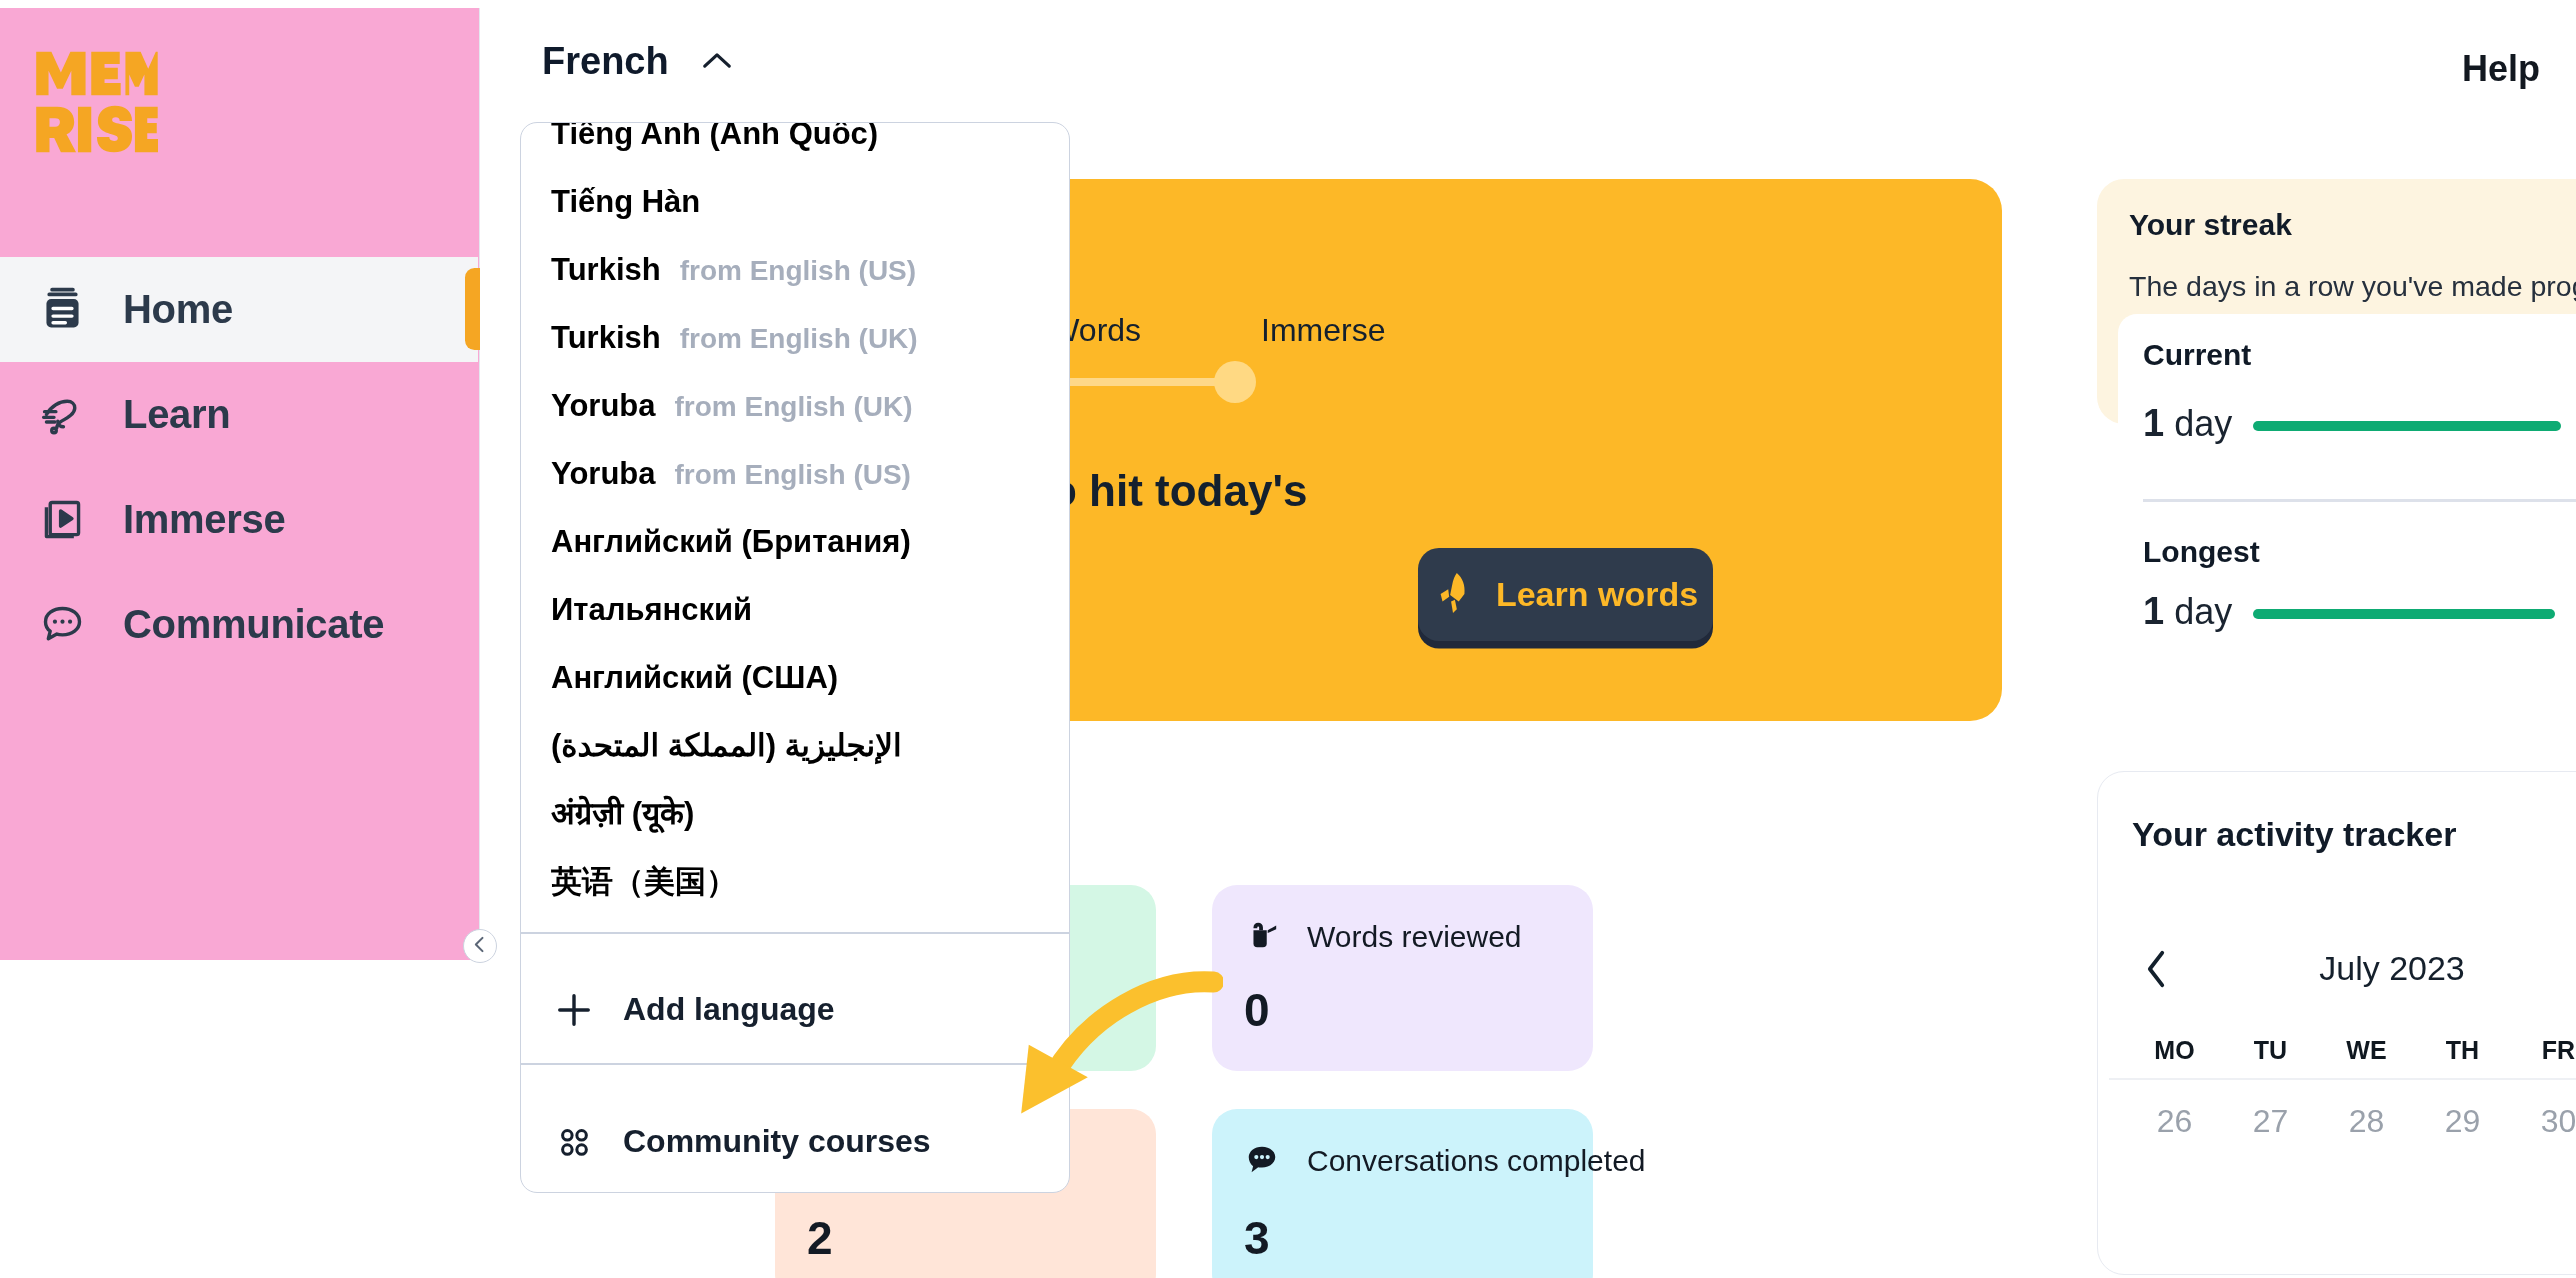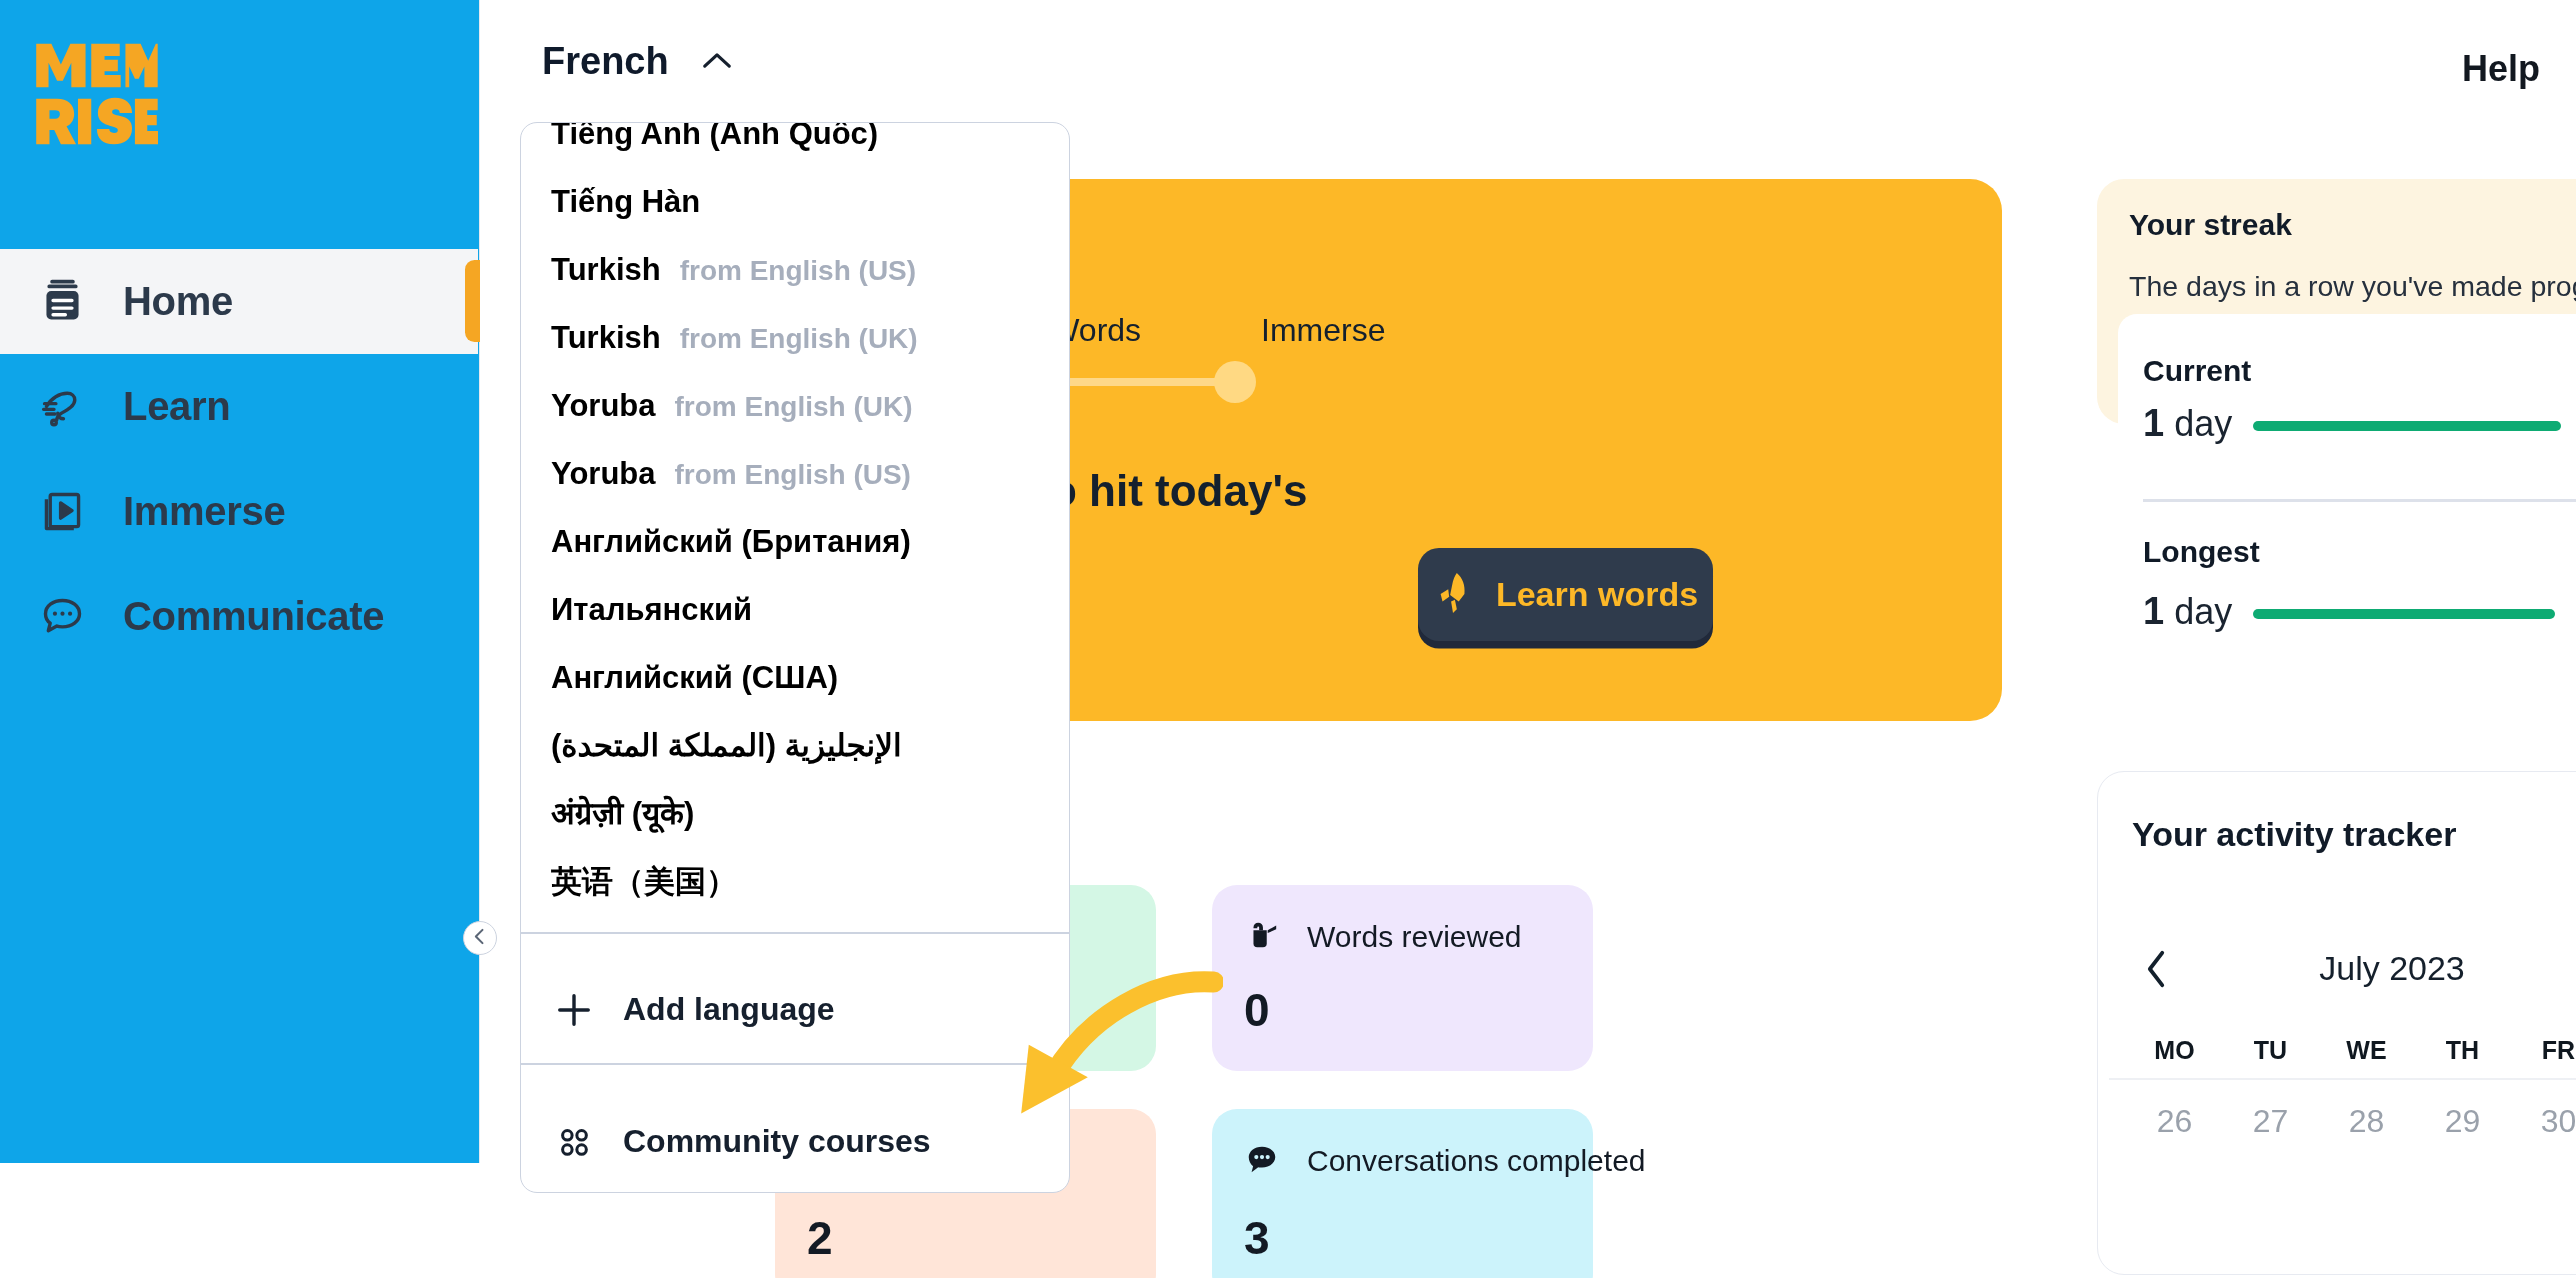--- a/index.html
+++ b/index.html
@@ -7,23 +7,23 @@
     width: 2576px; height: 1278px;
     overflow: hidden;
     background: #ffffff;
     font-family: "Liberation Sans", sans-serif;
     color: #1b2330;
   }
   #root { position: relative; width: 2576px; height: 1278px; }
 
   
   .sidebar {
-    position: absolute; left: 0; top: 0;
-    width: 480px; height: 1163px;
-    background: #0ea5e9;
+    position: absolute; left: 0; top: 8px;
+    width: 480px; height: 952px;
+    background: #f9a8d4;
     border-right: 1.9px solid #e4e8ef;
   }
   .logo {
     position: absolute; left: 34px; top: 38px;
     width: 124px; height: 112px;
   }
   .logo svg { display: block; }
 
   .nav { position: absolute; left: 0; top: 249px; width: 478px; }
   .nav-item {
@@ -374,21 +374,21 @@
       </div>
       <div class="stat-val">3</div>
     </div>
 
     <div class="streak-card">
       <div class="streak-title">Your streak</div>
       <div class="streak-sub">The days in a row you've made progress towards fluency</div>
     </div>
 
     <div class="streak-panel">
-      <div class="sp-label" style="left:25px; top:40px;">Current</div>
+      <div class="sp-label" style="left:25px; top:24px;">Current</div>
       <div class="sp-val" style="left:25px; top:88px;"><b>1</b> <span>day</span></div>
       <div class="sp-bar" style="left:135px; top:107px; width:308px;"></div>
 
       <div class="sp-div" style="top:185px;"></div>
       <div class="sp-label" style="left:25px; top:221px;">Longest</div>
       <div class="sp-val" style="left:25px; top:276px;"><b>1</b> <span>day</span></div>
       <div class="sp-bar" style="left:135px; top:295px; width:302px;"></div>
     </div>
 
     <div class="tracker-card">

